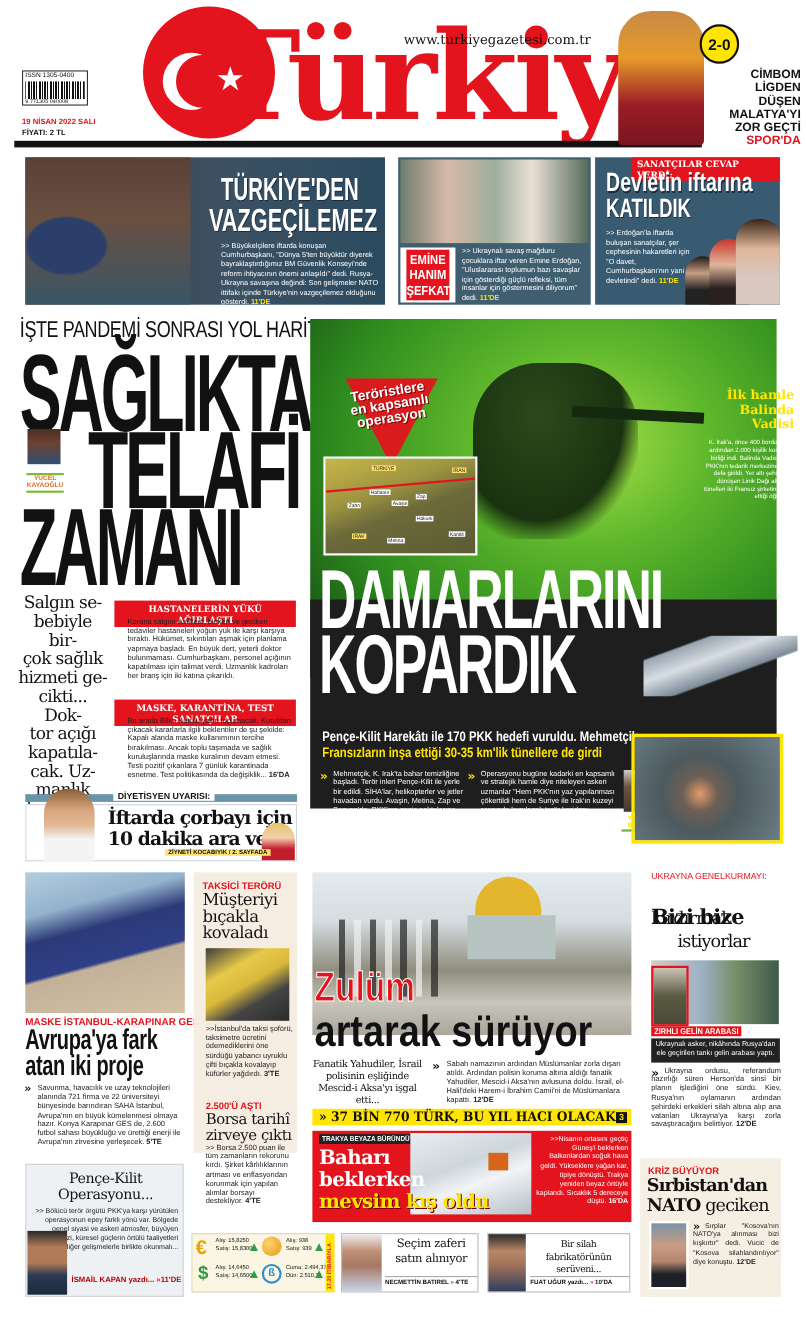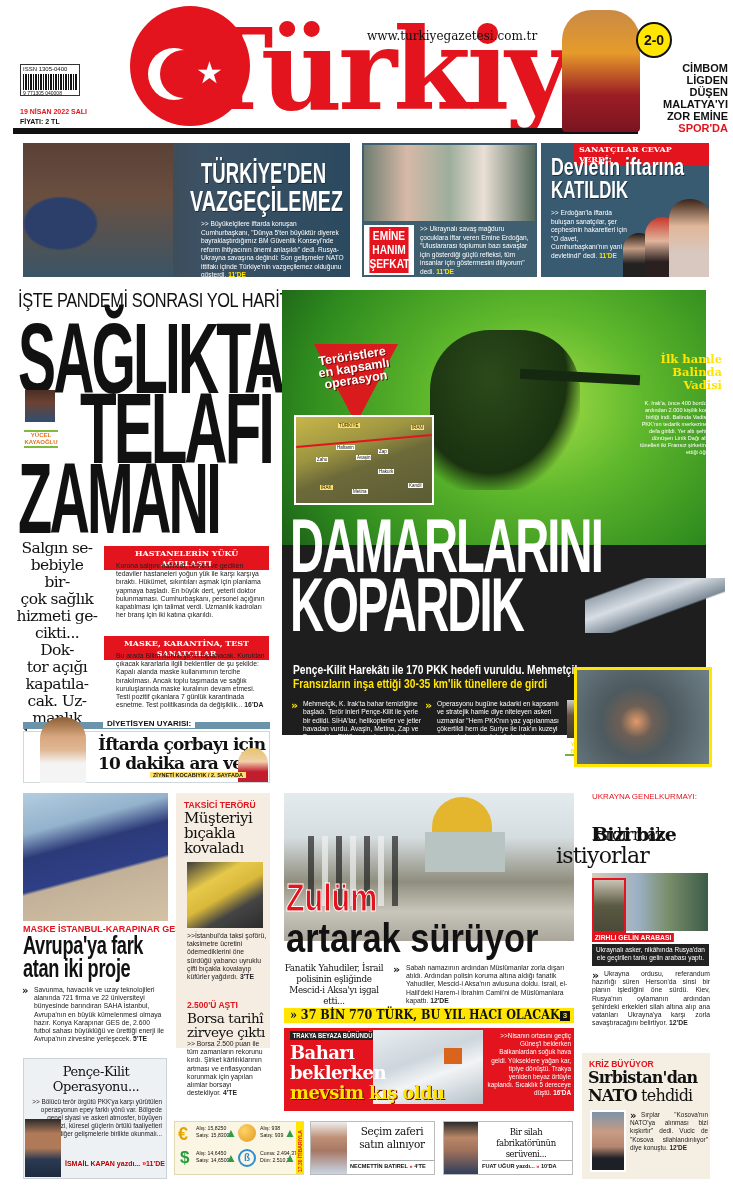--- a/index.html
+++ b/index.html
@@ -130,21 +130,21 @@
   <div id="mast-rule" class="abs"></div>
 
   <div>
     <div id="sport-photo" class="abs"></div>
     <div id="sport-score" class="abs">2-0</div>
     <div id="sport-text" class="abs">
       <div>CİMBOM</div>
       <div>LİGDEN</div>
       <div>DÜŞEN</div>
       <div>MALATYA'YI</div>
-      <div>ZOR EMİNE</div>
+      <div>ZOR GEÇTİ</div>
       <div class="red">SPOR'DA</div>
     </div>
   </div>
 </div>
 
 <div id="strip1" class="abs strip">
   <div class="abs" style="left:0;top:0;width:150px;height:134px;background:radial-gradient(ellipse at 25% 60%,#2c3f6b 0,#2c3f6b 22%,transparent 24%),linear-gradient(180deg,#5a4136 0,#6a4f40 40%,#3a5566 100%)"></div>
   <div class="abs strip-head" style="left:178px;top:16px;font-size:29px;line-height:28px;transform:scaleX(0.64);transform-origin:left top;white-space:nowrap">TÜRKİYE'DEN</div>
   <div class="abs strip-head" style="left:167px;top:44px;font-size:29px;line-height:28px;transform:scaleX(0.68);transform-origin:left top;white-space:nowrap">VAZGEÇİLEMEZ</div>
   <div class="abs strip-body" style="left:178px;top:77px;width:143px"><span>&gt;&gt; Büyükelçilere iftarda konuşan Cumhurbaşkanı, "Dünya 5'ten büyüktür diyerek bayraklaştırdığımız BM Güvenlik Konseyi'nde reform ihtiyacının önemi anlaşıldı" dedi. Rusya-Ukrayna savaşına değindi: Son gelişmeler NATO ittifakı içinde Türkiye'nin vazgeçilemez olduğunu gösterdi.</span> <b style="color:#ffe500">11'DE</b></div>
@@ -327,21 +327,21 @@
     <div>beklerken</div>
     <div class="yel" style="white-space:nowrap;text-shadow:1px 1px 0 #6a0000">mevsim kış oldu</div>
   </div>
   <div class="abs" style="left:487px;top:1032px;width:84px;text-align:right;color:#fff;font-size:6.4px;line-height:8.2px"><span>&gt;&gt;Nisanın ortasını geçtiç Güneş'i beklerken Balkanlardan soğuk hava geldi. Yükseklere yağan kar, tipiye dönüştü. Trakya yeniden beyaz örtüyle kaplandı. Sıcaklık 5 dereceye düştü.</span> <b>16'DA</b></div>
 </div>
 
 <div>
   <div class="abs" style="left:592px;top:792px;font-size:8px;font-weight:400;color:#e3141d">UKRAYNA GENELKURMAYI:</div>
   <div class="abs serif" style="left:592px;top:824px;font-size:19px;line-height:21px;font-weight:900;letter-spacing:-0.8px">Bizi bize</div>
   <div class="abs serif" style="left:592px;top:824px;font-size:16px;line-height:21px;letter-spacing:-0.8px">kırdırmak</div>
-  <div class="abs serif" style="left:556px;top:845px;font-size:22px;line-height:21px;letter-spacing:-0.8px">istiyorlar</div>
+  <div class="abs serif" style="left:616px;top:845px;font-size:16px;line-height:21px;letter-spacing:-0.8px">istiyorlar</div>
   <div id="ukr-photo" class="abs"></div>
   <div id="ukr-inset" class="abs"></div>
   <div id="ukr-tag" class="abs">ZIRHLI GELİN ARABASI</div>
   <div id="ukr-cap" class="abs">Ukraynalı asker, nikâhında Rusya'dan ele geçirilen tankı gelin arabası yaptı.</div>
   <div class="abs quote" style="left:592px;top:969px;font-size:11px">»</div>
   <div class="abs bodytext" style="left:592px;top:970px;width:118px;text-indent:12px;text-align:justify"><span>Ukrayna ordusu, referandum hazırlığı süren Herson'da sinsi bir planın işlediğini öne sürdü. Kiev, Rusya'nın oylamanın ardından şehirdeki erkekleri silah altına alıp ana vatanları Ukrayna'ya karşı zorla savaştıracağını belirtiyor.</span> <b>12'DE</b></div>
 </div>
 
 <div>
   <div id="pence-box" class="abs"></div>
@@ -402,17 +402,17 @@
       <div>Bir silah fabrikatörünün</div>
       <div>serüveni...</div>
     </div>
   <div class="abs" style="left:482px;top:1160px;width:90px;font-size:5.6px;font-weight:700;border-top:1px solid #aaa;padding-top:2px"><span>FUAT UĞUR yazdı...</span> <span style="color:#e3141d">»</span> <span>10'DA</span></div>
 </div>
 
 <div>
   <div id="kriz-box" class="abs"></div>
   <div class="abs" style="left:589px;top:1059px;font-size:8.5px;font-weight:700;color:#e3141d">KRİZ BÜYÜYOR</div>
   <div class="abs serif" style="left:588px;top:1069px;font-size:16px;line-height:18px;font-weight:900;letter-spacing:-0.8px">Sırbistan'dan</div>
-  <div class="abs serif" style="left:588px;top:1087px;font-size:16px;line-height:18px;letter-spacing:-0.8px;white-space:nowrap"><b>NATO</b> <span>tehdidi</span></div>
+  <div class="abs serif" style="left:588px;top:1087px;font-size:16px;line-height:18px;letter-spacing:-0.8px;white-space:nowrap"><b>NATO</b> <span>geciken</span></div>
   <div id="vucic-photo" class="abs"></div>
   <div class="abs quote" style="left:630px;top:1110px;font-size:10px">»</div>
   <div class="abs bodytext" style="left:630px;top:1111px;width:78px;text-indent:11px;font-size:6.4px;line-height:8.2px;text-align:justify"><span>Sırplar "Kosova'nın NATO'ya alınması bizi kışkırtır" dedi. Vucic de "Kosova silahlandırılıyor" diye konuştu.</span> <b>12'DE</b></div>
 </div>
 
 </body></html>

